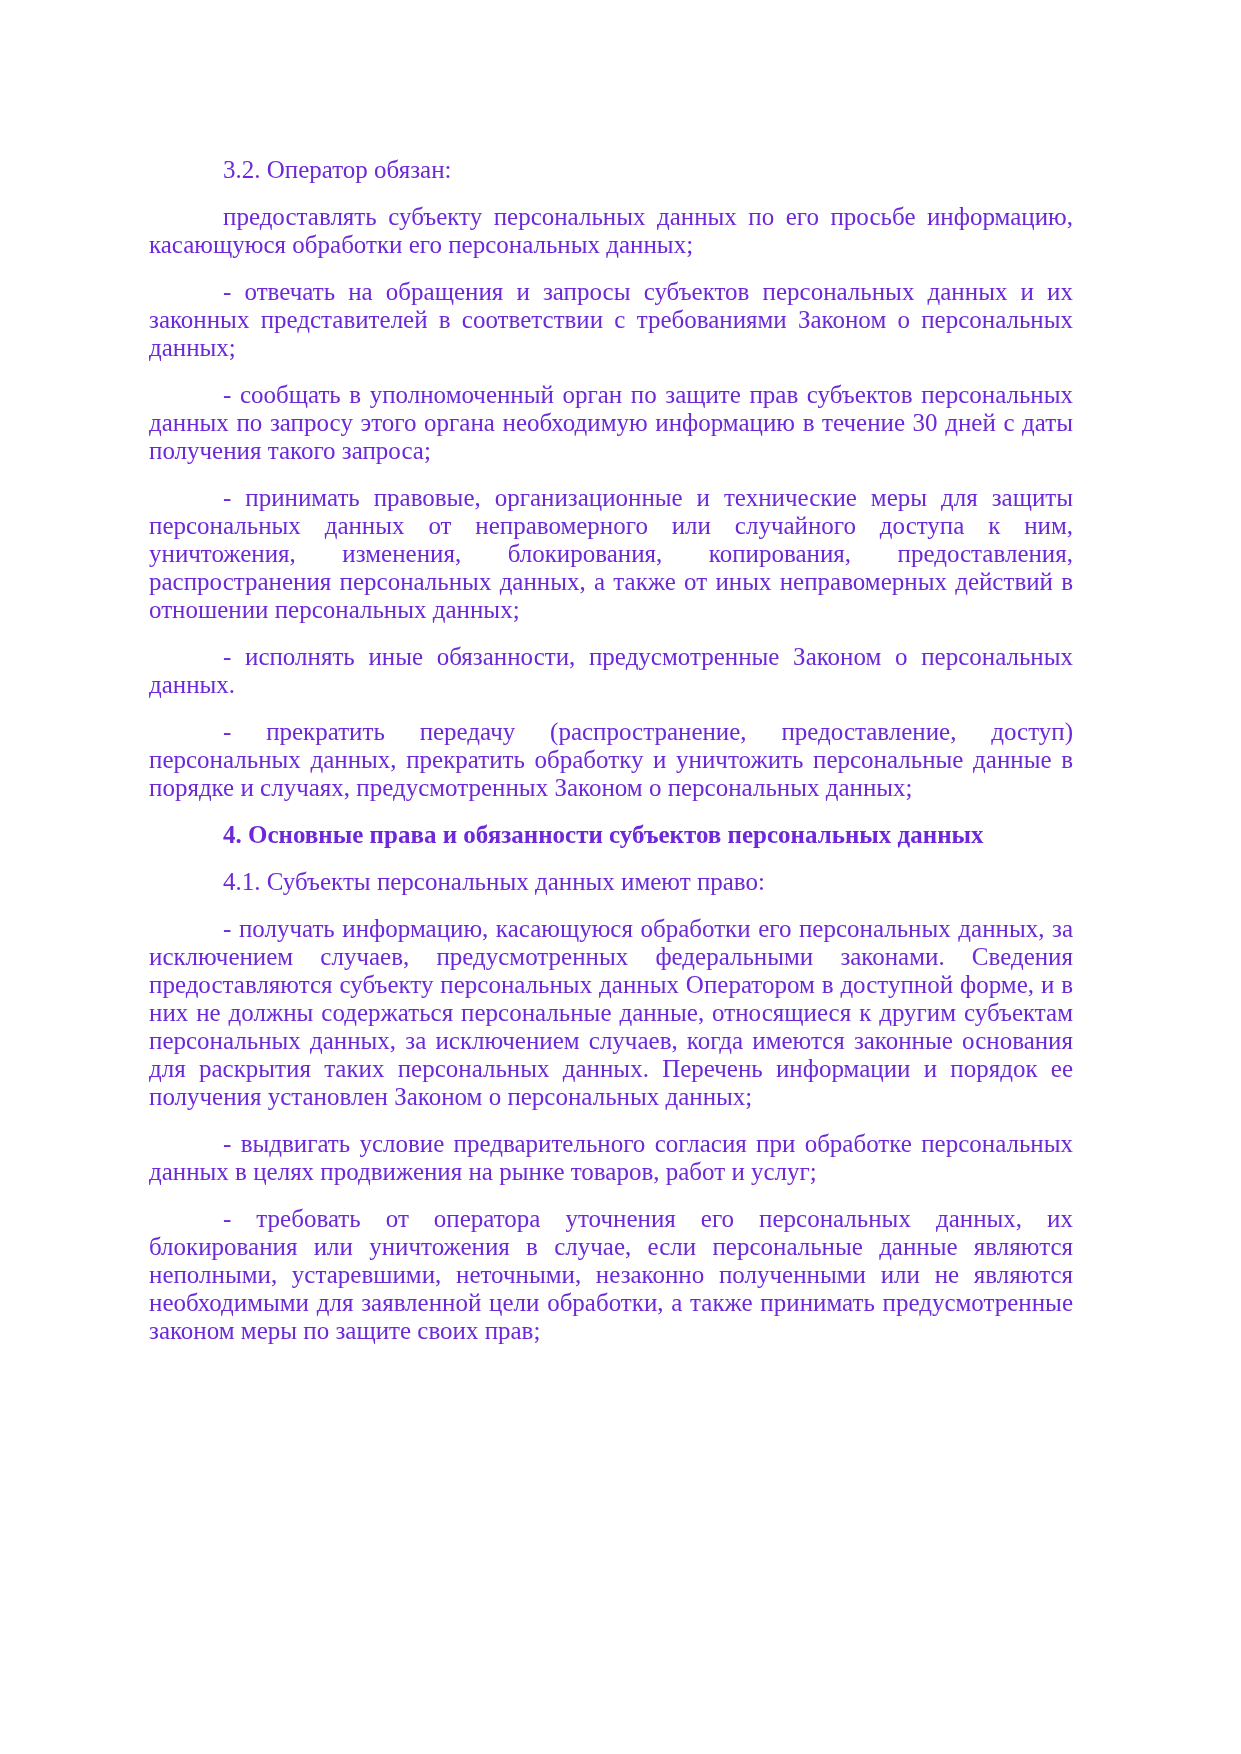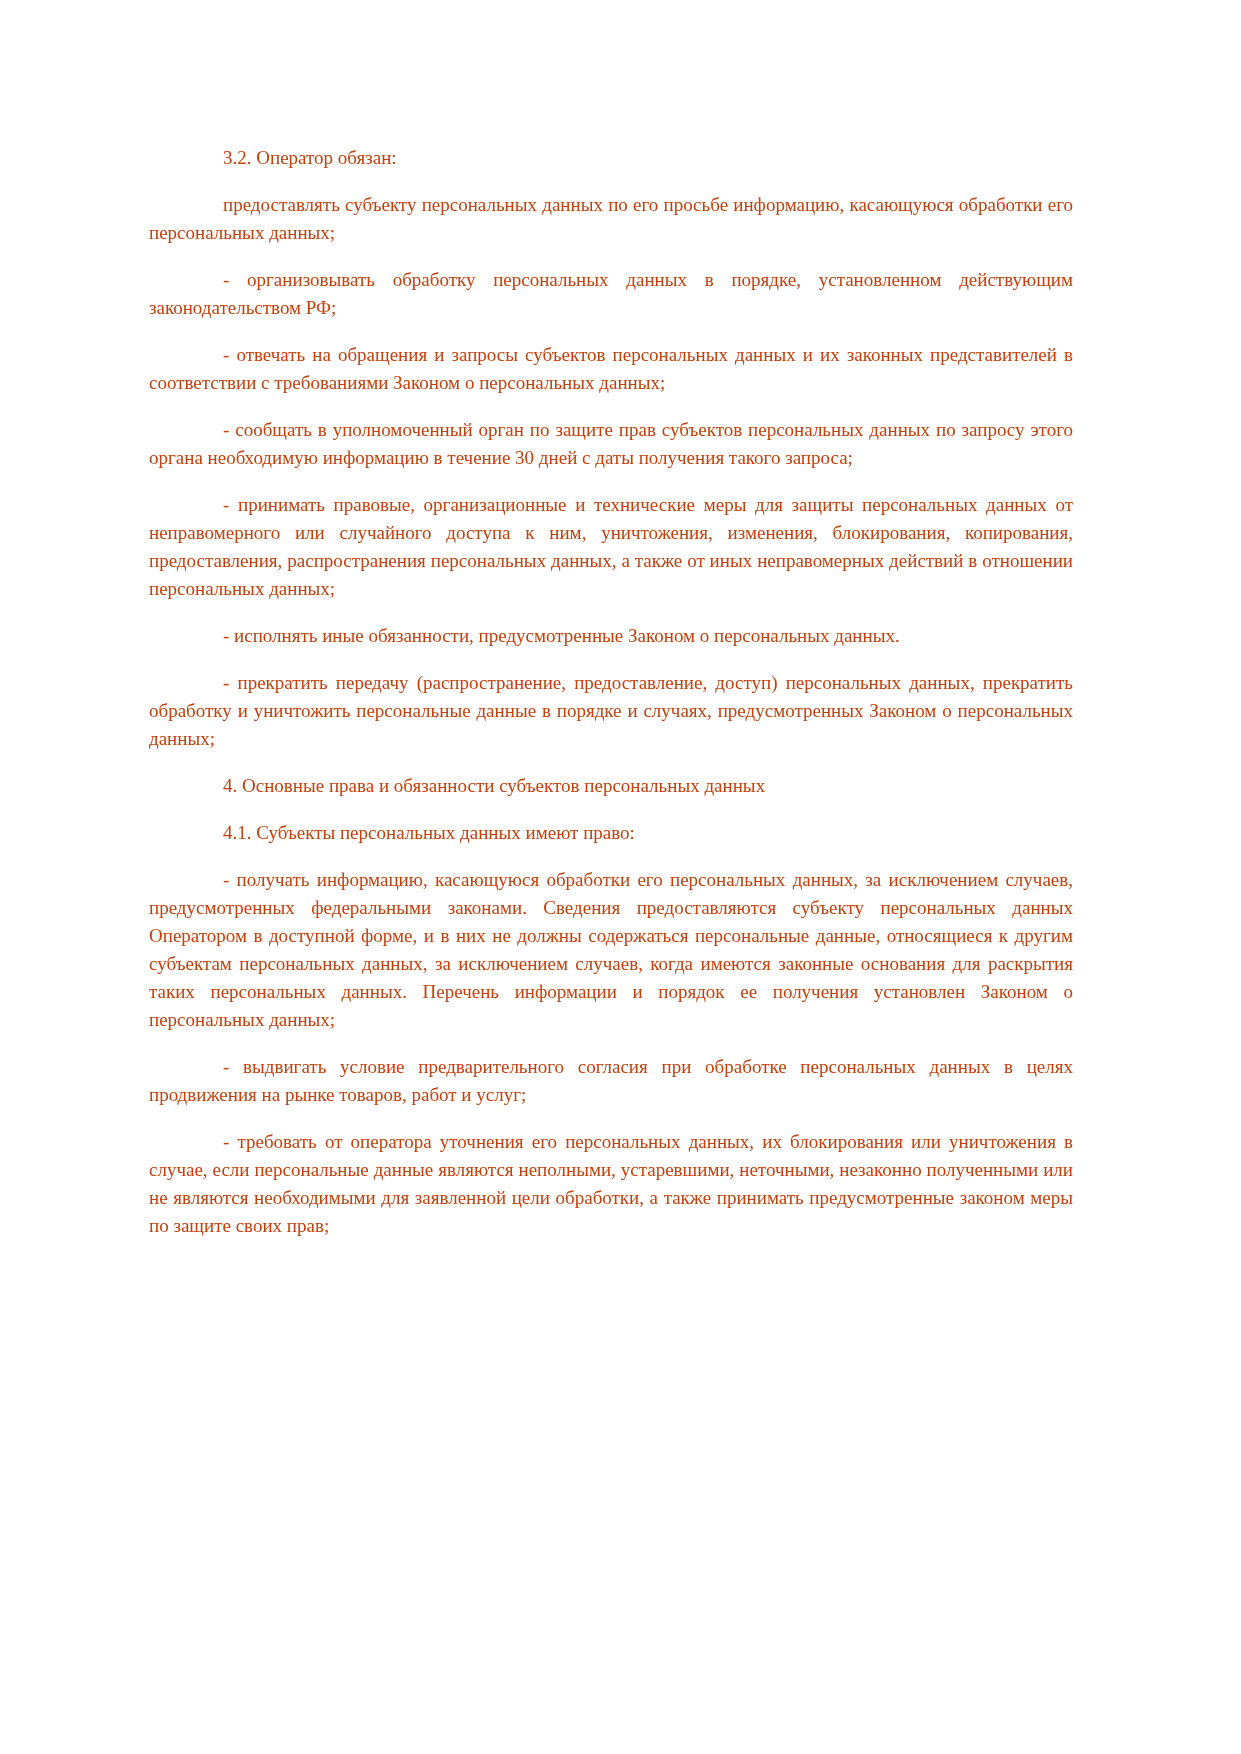--- a/index.html
+++ b/index.html
@@ -1,45 +1,44 @@
 <!DOCTYPE html>
 <html><head>
   <meta charset="utf-8">
   <style>
     html, body { margin: 0; padding: 0; background: #ffffff; }
     body { width: 1241px; height: 1754px; position: relative; overflow: hidden; }
     .page {
       position: absolute;
       left: 149px;
-      top: 144px;
+      top: 156px;
       width: 924px;
       font-family: "Liberation Serif", "DejaVu Serif", serif;
-      font-size: 19px;
+      font-size: 25px;
       line-height: 28px;
-      color: #c2410c;
+      color: #6d28d9;
     }
     .p {
       margin: 0 0 19px 0;
       text-indent: 74px;
       text-align: justify;
       text-align-last: left;
     }
     .p.heading {
-      font-weight: normal;
+      font-weight: bold;
       text-align: right;
     }
     .p.single { text-align: left; }
   </style>
 </head>
 <body>
 
 <div class="page">
   <p class="p single">3.2. Оператор обязан:</p>
   <p class="p">предоставлять субъекту персональных данных по его просьбе информацию, касающуюся обработки его персональных данных;</p>
-  <p class="p">- организовывать обработку персональных данных в порядке, установленном действующим законодательством РФ;</p>
   <p class="p">- отвечать на обращения и запросы субъектов персональных данных и их законных представителей в соответствии с требованиями Законом о персональных данных;</p>
   <p class="p">- сообщать в уполномоченный орган по защите прав субъектов персональных данных по запросу этого органа необходимую информацию в течение 30 дней с даты получения такого запроса;</p>
   <p class="p">- принимать правовые, организационные и технические меры для защиты персональных данных от неправомерного или случайного доступа к ним, уничтожения, изменения, блокирования, копирования, предоставления, распространения персональных данных, а также от иных неправомерных действий в отношении персональных данных;</p>
   <p class="p">- исполнять иные обязанности, предусмотренные Законом о персональных данных.</p>
   <p class="p">- прекратить передачу (распространение, предоставление, доступ) персональных данных, прекратить обработку и уничтожить персональные данные в порядке и случаях, предусмотренных Законом о персональных данных;</p>
   <p class="p heading">4. Основные права и обязанности субъектов персональных данных</p>
   <p class="p single">4.1. Субъекты персональных данных имеют право:</p>
   <p class="p">- получать информацию, касающуюся обработки его персональных данных, за исключением случаев, предусмотренных федеральными законами. Сведения предоставляются субъекту персональных данных Оператором в доступной форме, и в них не должны содержаться персональные данные, относящиеся к другим субъектам персональных данных, за исключением случаев, когда имеются законные основания для раскрытия таких персональных данных. Перечень информации и порядок ее получения установлен Законом о персональных данных;</p>
   <p class="p">- выдвигать условие предварительного согласия при обработке персональных данных в целях продвижения на рынке товаров, работ и услуг;</p>
   <p class="p">- требовать от оператора уточнения его персональных данных, их блокирования или уничтожения в случае, если персональные данные являются неполными, устаревшими, неточными, незаконно полученными или не являются необходимыми для заявленной цели обработки, а также принимать предусмотренные законом меры по защите своих прав;</p>

